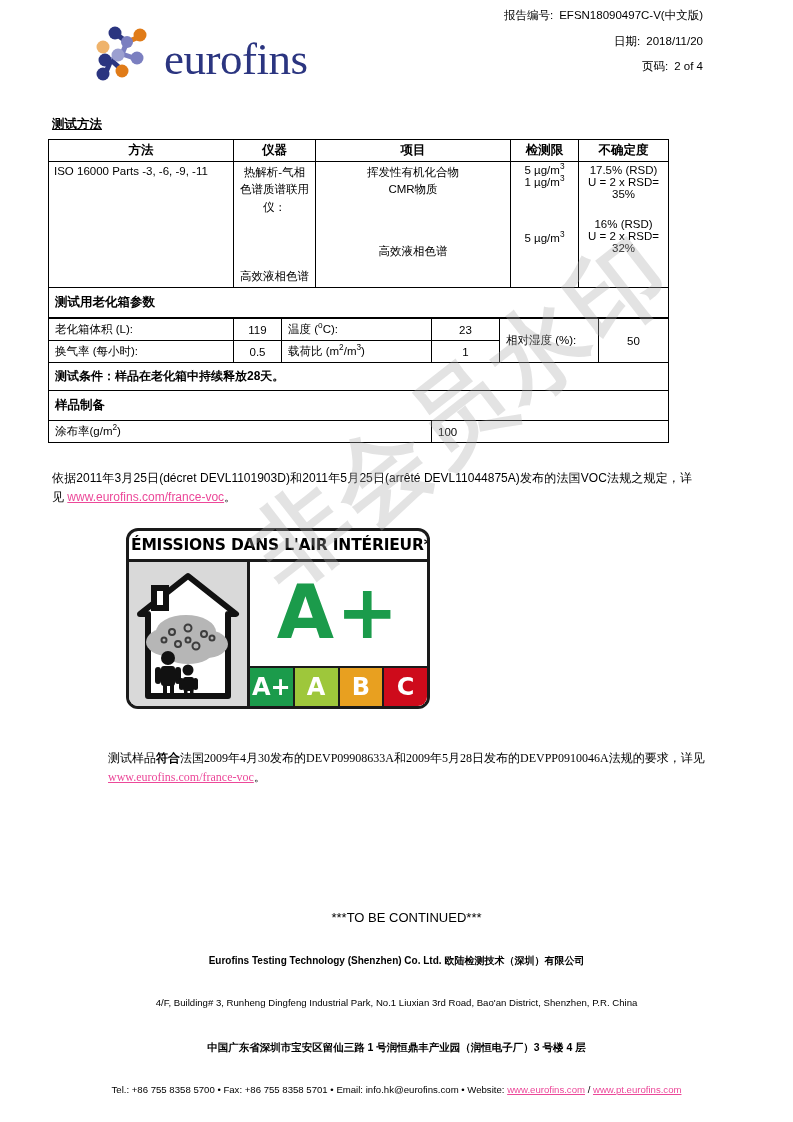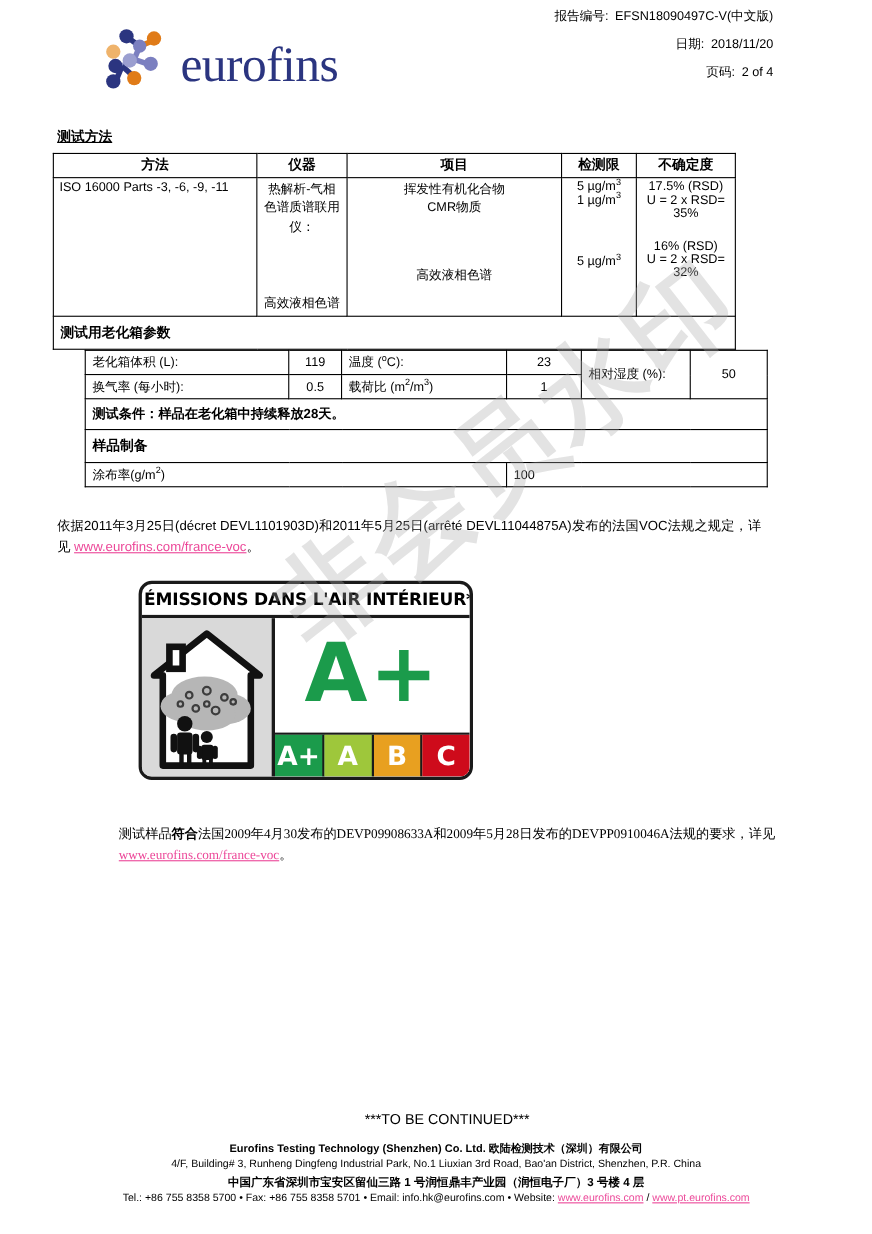--- a/index.html
+++ b/index.html
@@ -134,21 +134,20 @@
     font-size: 12px;
     padding: 5px 6px 5px 6px !important;
   }
 
   
   table.params {
     border-collapse: collapse;
     width: 620px;
     table-layout: fixed;
     font-size: 11.5px;
-    margin-left: 29px;
   }
   table.params td {
     border: 1px solid #000;
     padding: 3px 6px;
   }
   .p-val { text-align: center; }
 
   
   .voc-block { margin-top: 26px; }
   .voc-para {
@@ -249,21 +248,21 @@
     left: 0;
     right: 0;
     bottom: 24px;
     text-align: center;
   }
   .tbc {
     font-size: 13px;
     margin-bottom: 12px;
     padding-left: 20px;
   }
-  .f-line { font-size: 9.6px; line-height: 1.55; }
+  .f-line { font-size: 9.6px; line-height: 1.55; margin-top: 28px; }
   .f-bold { font-weight: bold; font-size: 10px; }
   .f-cn { font-weight: bold; font-size: 10.5px; }
 </style>
 </head>
 <body>
 
 <div class="page">
 
   <div class="watermark">非会员水印</div>
 

